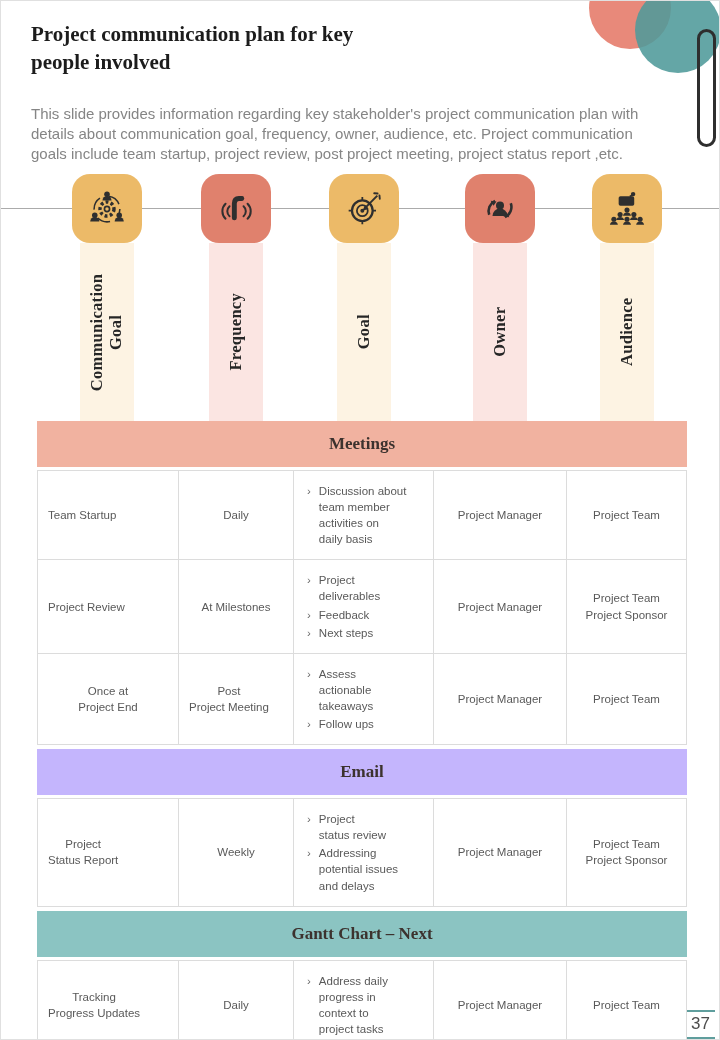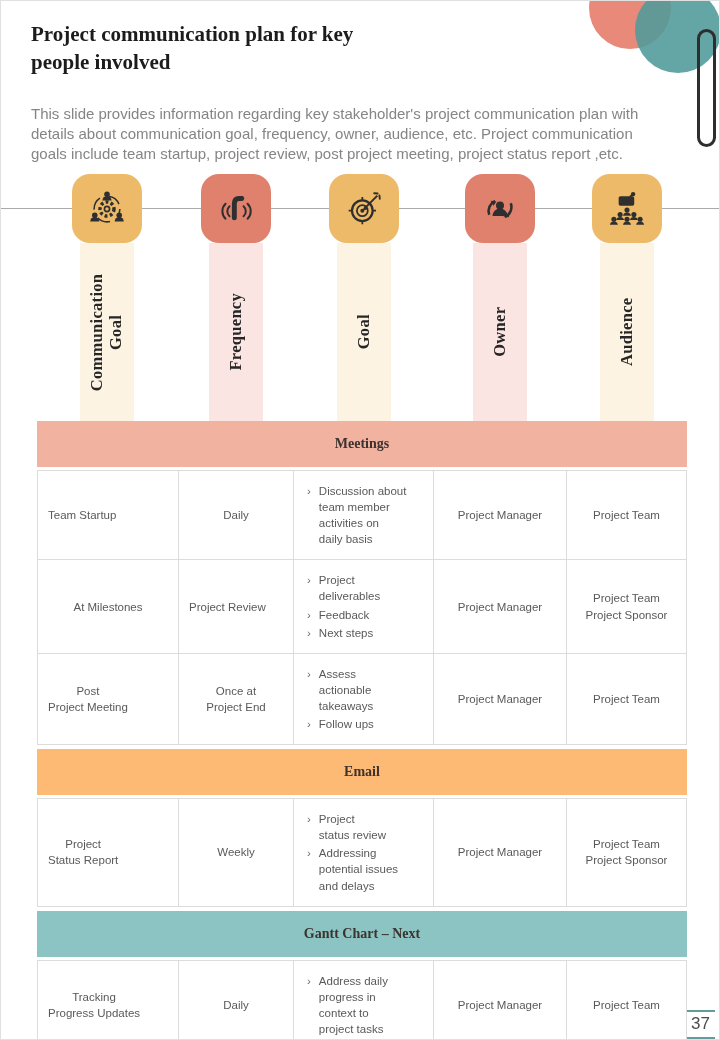--- a/index.html
+++ b/index.html
@@ -50,21 +50,21 @@
     font-family:"Liberation Serif", serif; font-weight:bold;
     font-size:16.5px; line-height:1.18; color:#262626; white-space:pre-line;
     letter-spacing:.3px;
   }
 
   
   .plan-table { position:absolute; left:36px; top:420px; width:650px; z-index:1; }
   .band {
     height:46px; display:flex; align-items:center; justify-content:center;
     font-family:"Liberation Serif", serif; font-weight:bold;
-    font-size:14px; color:#3c322e; margin-bottom:3px;
+    font-size:17px; color:#3c322e; margin-bottom:3px;
   }
   .band:not(:first-child) { margin-top:4px; }
   .trow {
     display:grid; grid-template-columns:140px 114px 139px 132px 119px;
     gap:1px; background:#dcdcdc; border:1px solid #dcdcdc; margin-top:-1px;
   }
   .band + .trow { margin-top:0; }
   .cell {
     background:#ffffff; min-height:74px; box-sizing:border-box;
     display:flex; align-items:center;
@@ -226,25 +226,25 @@
           </div>
         </div>
         <div class="cell c4">
           <span class="ctext">Project Manager</span>
         </div>
         <div class="cell c5">
           <span class="ctext">Project Team</span>
         </div>
       </div>
       <div class="trow">
+        <div class="cell c1">
+          <span class="ctext">Project Review</span>
+        </div>
         <div class="cell c2">
           <span class="ctext">At Milestones</span>
-        </div>
-        <div class="cell c1">
-          <span class="ctext">Project Review</span>
         </div>
         <div class="cell c3">
           <div class="goal-list">
             <div class="goal-item">
               <span class="marker">›</span>
               <span class="gtext">Project
 deliverables</span>
             </div>
             <div class="goal-item">
               <span class="marker">›</span>
@@ -258,27 +258,27 @@
         </div>
         <div class="cell c4">
           <span class="ctext">Project Manager</span>
         </div>
         <div class="cell c5">
           <span class="ctext">Project Team
 Project Sponsor</span>
         </div>
       </div>
       <div class="trow">
+        <div class="cell c2">
+          <span class="ctext">Once at
+Project End</span>
+        </div>
         <div class="cell c1">
           <span class="ctext">Post
 Project Meeting</span>
-        </div>
-        <div class="cell c2">
-          <span class="ctext">Once at
-Project End</span>
         </div>
         <div class="cell c3">
           <div class="goal-list">
             <div class="goal-item">
               <span class="marker">›</span>
               <span class="gtext">Assess
 actionable
 takeaways</span>
             </div>
             <div class="goal-item">
@@ -287,21 +287,21 @@
             </div>
           </div>
         </div>
         <div class="cell c4">
           <span class="ctext">Project Manager</span>
         </div>
         <div class="cell c5">
           <span class="ctext">Project Team</span>
         </div>
       </div>
-      <div class="band" style="background: #fdba74;">
+      <div class="band" style="background: #c4b5fd;">
         <span class="band-text">Email</span>
       </div>
       <div class="trow">
         <div class="cell c1">
           <span class="ctext">Project
 Status Report</span>
         </div>
         <div class="cell c2">
           <span class="ctext">Weekly</span>
         </div>

